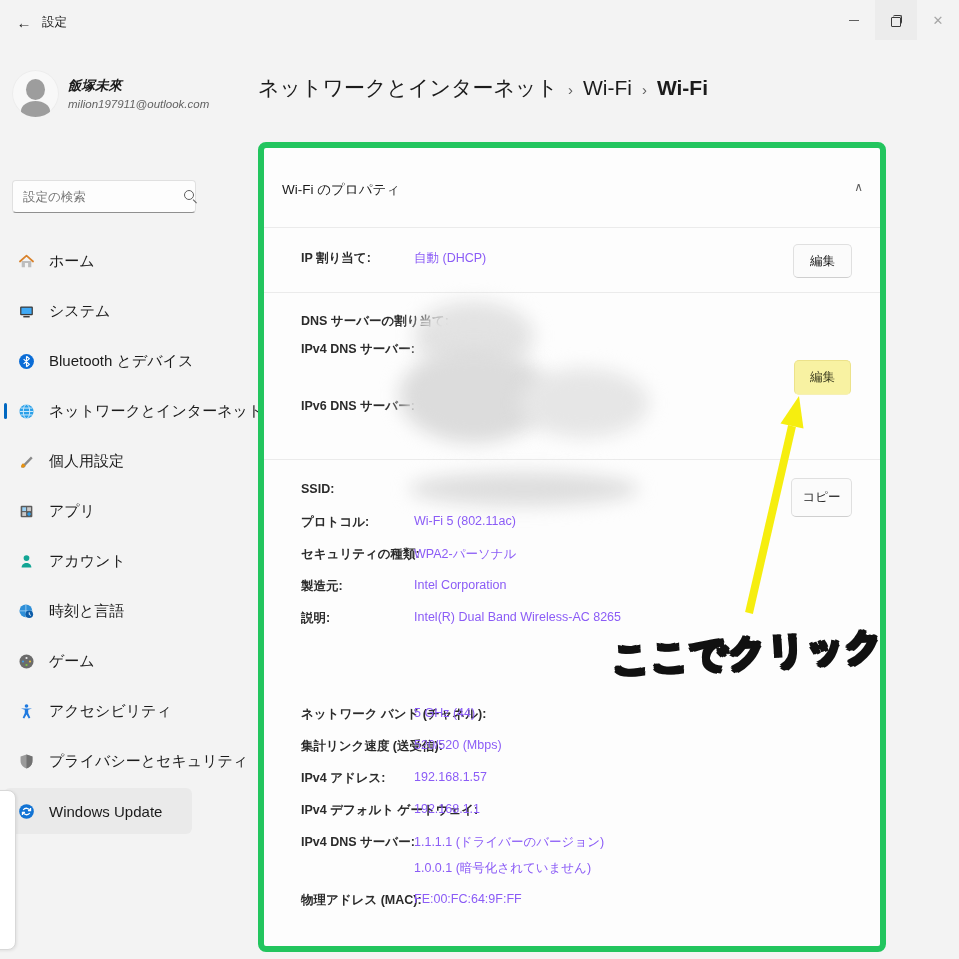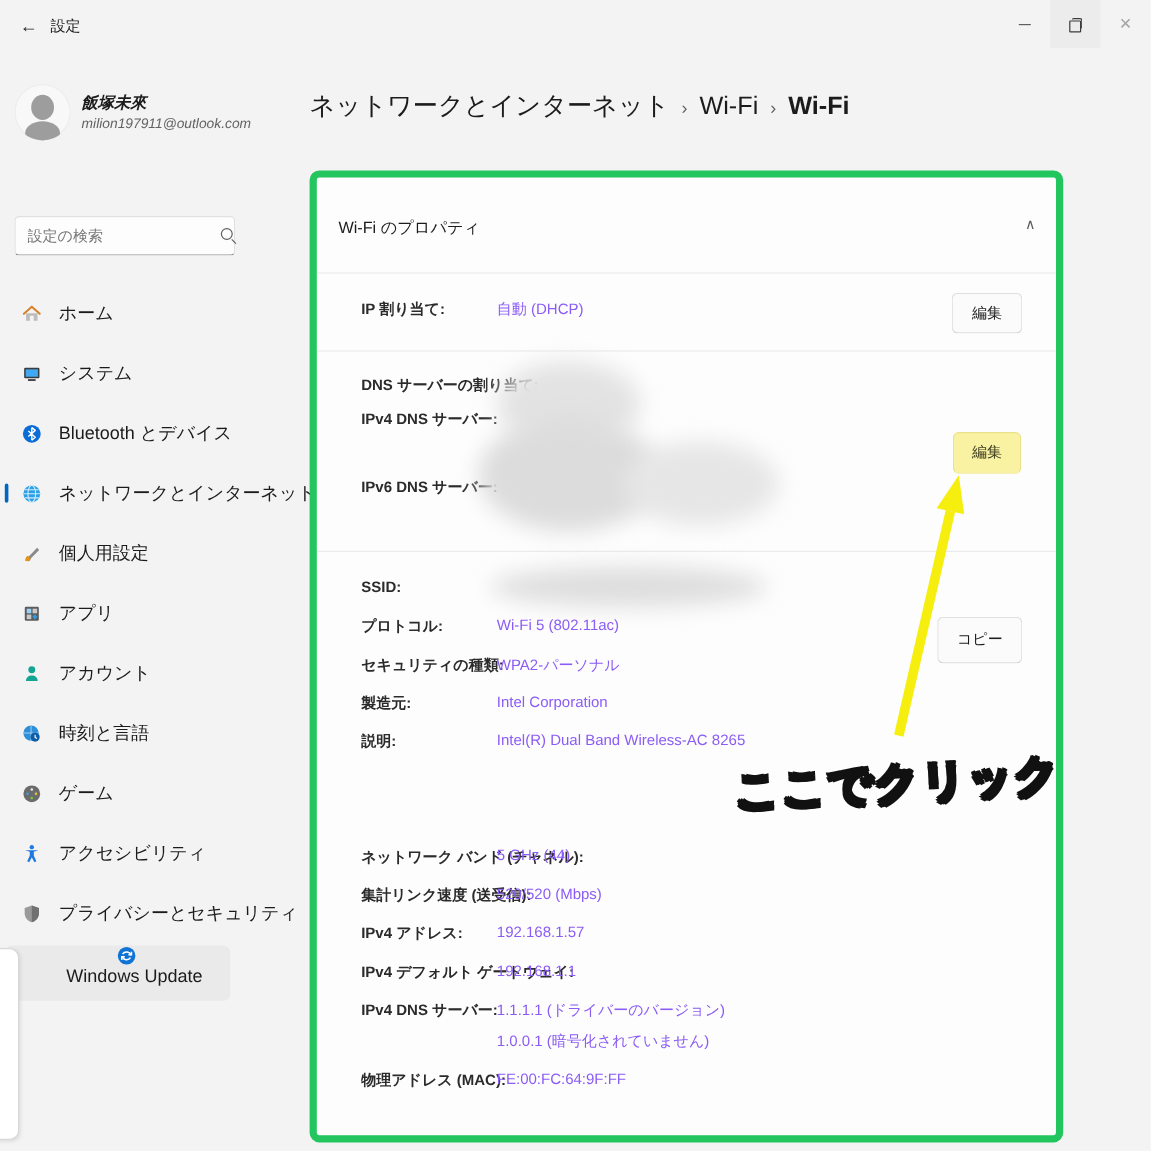--- a/index.html
+++ b/index.html
@@ -38,21 +38,21 @@
   .searchbox input::placeholder { color:#767676; }
   .search-glyph { position:relative; width:13px; height:13px; flex:none; }
   .search-glyph::before { content:""; position:absolute; left:0; top:0; width:8px; height:8px; border:1.2px solid #5f5f5f; border-radius:50%; }
   .search-glyph::after { content:""; position:absolute; left:8.5px; top:8.5px; width:4.5px; height:1.2px; background:#5f5f5f; transform:rotate(45deg); transform-origin:left center; }
   .nav { position:absolute; left:4px; top:192px; right:4px; }
   .nav-item { position:relative; height:50px; display:flex; align-items:center; padding-left:14px; border-radius:6px; }
   .nav-item .nicon { width:17px; height:17px; flex:none; display:flex; align-items:center; justify-content:center; }
   .nav-item .nlabel { margin-left:14px; font-size:15px; color:#1b1b1b; white-space:nowrap; }
   .nav-item.selected::before { content:""; position:absolute; left:0px; top:17px; width:3px; height:16px; border-radius:2px; background:#0067c0; }
   .nav-item.hovered { background:#eaeaea; }
-  .nav-item.hovered { width:188px; height:46px; margin:2px 0;flex-direction:column; }
+  .nav-item.hovered { width:188px; height:46px; margin:2px 0; }
   .flyout-fragment { position:absolute; left:-10px; top:746px; width:26px; height:160px; background:#ffffff; border:1px solid #d8d8d8; border-radius:8px; box-shadow:1px 1px 3px rgba(0,0,0,.08); }
   
   .main { position:absolute; left:244px; top:44px; right:0; bottom:0; }
   .breadcrumb { position:absolute; left:14px; top:30px; font-size:21px; color:#1b1b1b; display:flex; align-items:baseline; gap:10px; white-space:nowrap; }
   .crumb { font-weight:500; }
   .crumb-sep { font-size:15px; color:#5f5f5f; }
   .crumb-current { font-weight:700; }
   .card { position:absolute; left:14px; top:98px; width:628px; height:810px;
     background:#fdfdfd; border:6px solid #22c55e; border-radius:8px; overflow:hidden; }
   .card-header { position:relative; height:80px; border-bottom:1px solid #ebebeb; }
@@ -61,21 +61,21 @@
   .sec-ip { position:relative; height:65px; border-bottom:1px solid #ebebeb;text-decoration:underline; }
   .sec-dns { position:relative; height:167px; border-bottom:1px solid #ebebeb; }
   .sec-details { position:relative; height:496px; }
   .drow { position:absolute; left:37px; right:90px; height:20px; }
   .dlabel { position:absolute; left:0; top:0; font-size:12.5px; font-weight:600; color:#2b2b2b; white-space:nowrap; }
   .dvalue { position:absolute; left:113px; top:0; font-size:12.5px; color:#8b5cf6; white-space:nowrap; }
   .btn { position:absolute; background:#fbfbfb; border:1px solid #e0e0e0; border-bottom-color:#cfcfcf;
     border-radius:5px; font-size:12.5px; color:#1b1b1b; display:flex; align-items:center; justify-content:center; font-family:inherit; }
   .btn-edit-ip { right:28px; top:16px; width:59px; height:34px; }
   .btn-edit-dns { right:29px; top:67px; width:57px; height:35px; background:#f8f2a2; border-color:#ece28a; border-bottom-color:#f6f0b4; color:#3d3d1f; }
-  .btn-copy { right:28px; top:18px; width:71px; height:39px;margin-top:36px; }
+  .btn-copy { right:28px; top:18px; width:61px; height:39px; }
   .blur-blob { position:absolute; filter:blur(9px); border-radius:50%; }
   
   .annot-text { position:absolute; left:612px; top:628px; width:270px; text-align:center;
     font-size:37px; font-weight:900; letter-spacing:1px; color:#ffffff; white-space:nowrap;
     -webkit-text-stroke:2.6px #111;
     text-shadow:-2px -2px 0 #111, 2px -2px 0 #111, -2px 2px 0 #111, 2px 2px 0 #111;
     transform:rotate(-3deg); }
   .arrow-overlay { position:absolute; inset:0; width:959px; height:959px; pointer-events:none; }
 </style>
 </head>

